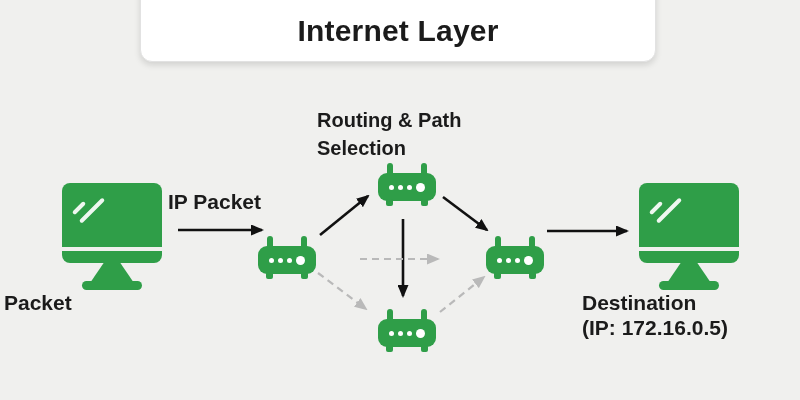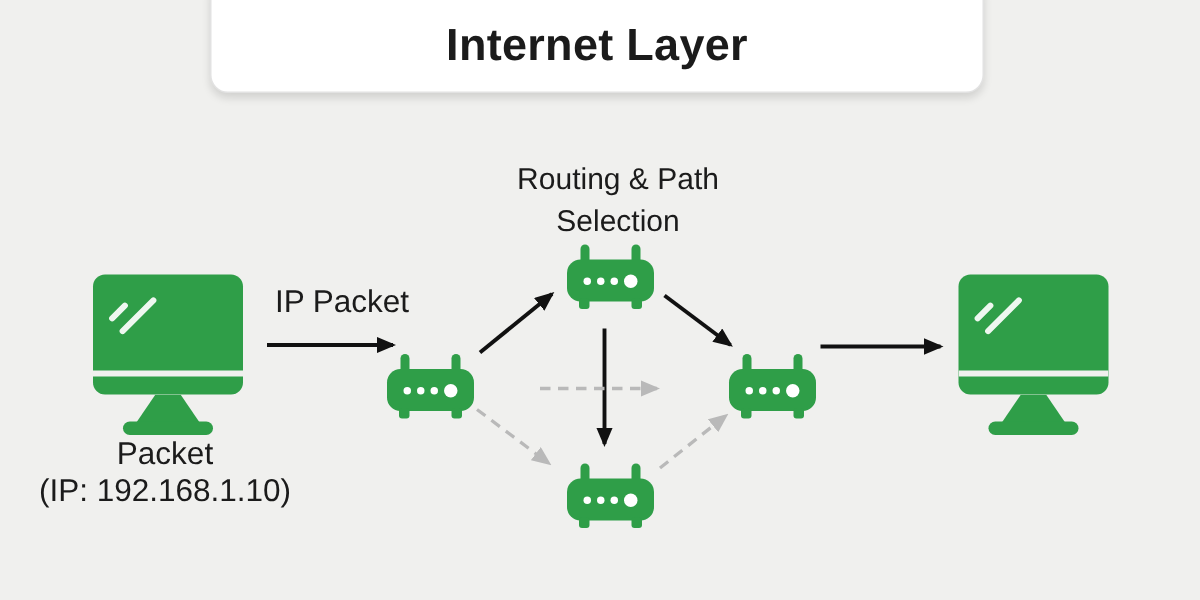--- a/index.html
+++ b/index.html
@@ -28,21 +28,21 @@
     border-radius:12px;
     box-shadow:0 3px 6px rgba(0,0,0,0.13);
     display:flex;align-items:center;justify-content:center;
     padding-top:16px;
   }
   .title-card h1{
     font-size:30px;font-weight:700;color:var(--text);letter-spacing:0.2px;
   }
 
   
-  .lbl{position:absolute;color:var(--text);font-weight:400;text-align:center;}
+  .lbl{position:absolute;color:var(--text);font-weight:700;}
   .routing-lbl{left:317px;top:106px;width:190px;font-size:20px;line-height:28px;}
   .packet-lbl{left:168px;top:190px;width:120px;font-size:21px;}
   .node-caption{width:212px;font-size:21px;line-height:25px;}
   .src-caption{left:4px;top:290px;}
   .dst-caption{left:582px;top:290px;}
 
   
   .monitor{position:absolute;width:100px;height:108px;}
   .monitor .screen{
     position:absolute;left:0;top:0;width:100px;height:80px;
@@ -119,21 +119,20 @@
     <div class="screen">
       <div class="shine s1"></div>
       <div class="shine s2"></div>
       <div class="gap"></div>
     </div>
     <div class="stem"></div>
     <div class="base"></div>
   </div>
   <div class="lbl node-caption src-caption">
     <div>Packet</div>
-    <div>(IP: 192.168.1.10)</div>
   </div>
 
   <div class="router router-ingress">
     <div class="antenna a-left"></div>
     <div class="antenna a-right"></div>
     <div class="rbody">
       <div class="dot"></div>
         <div class="dot"></div>
       <div class="dot"></div>
         <div class="dot big"></div>
@@ -183,14 +182,18 @@
 
   <div class="monitor monitor-dst">
     <div class="screen">
       <div class="shine s1"></div>
       <div class="shine s2"></div>
       <div class="gap"></div>
     </div>
     <div class="stem"></div>
     <div class="base"></div>
   </div>
+  <div class="lbl node-caption dst-caption">
+    <div>Destination</div>
+    <div>(IP: 172.16.0.5)</div>
+  </div>
 
 </div>
 
 </body></html>

